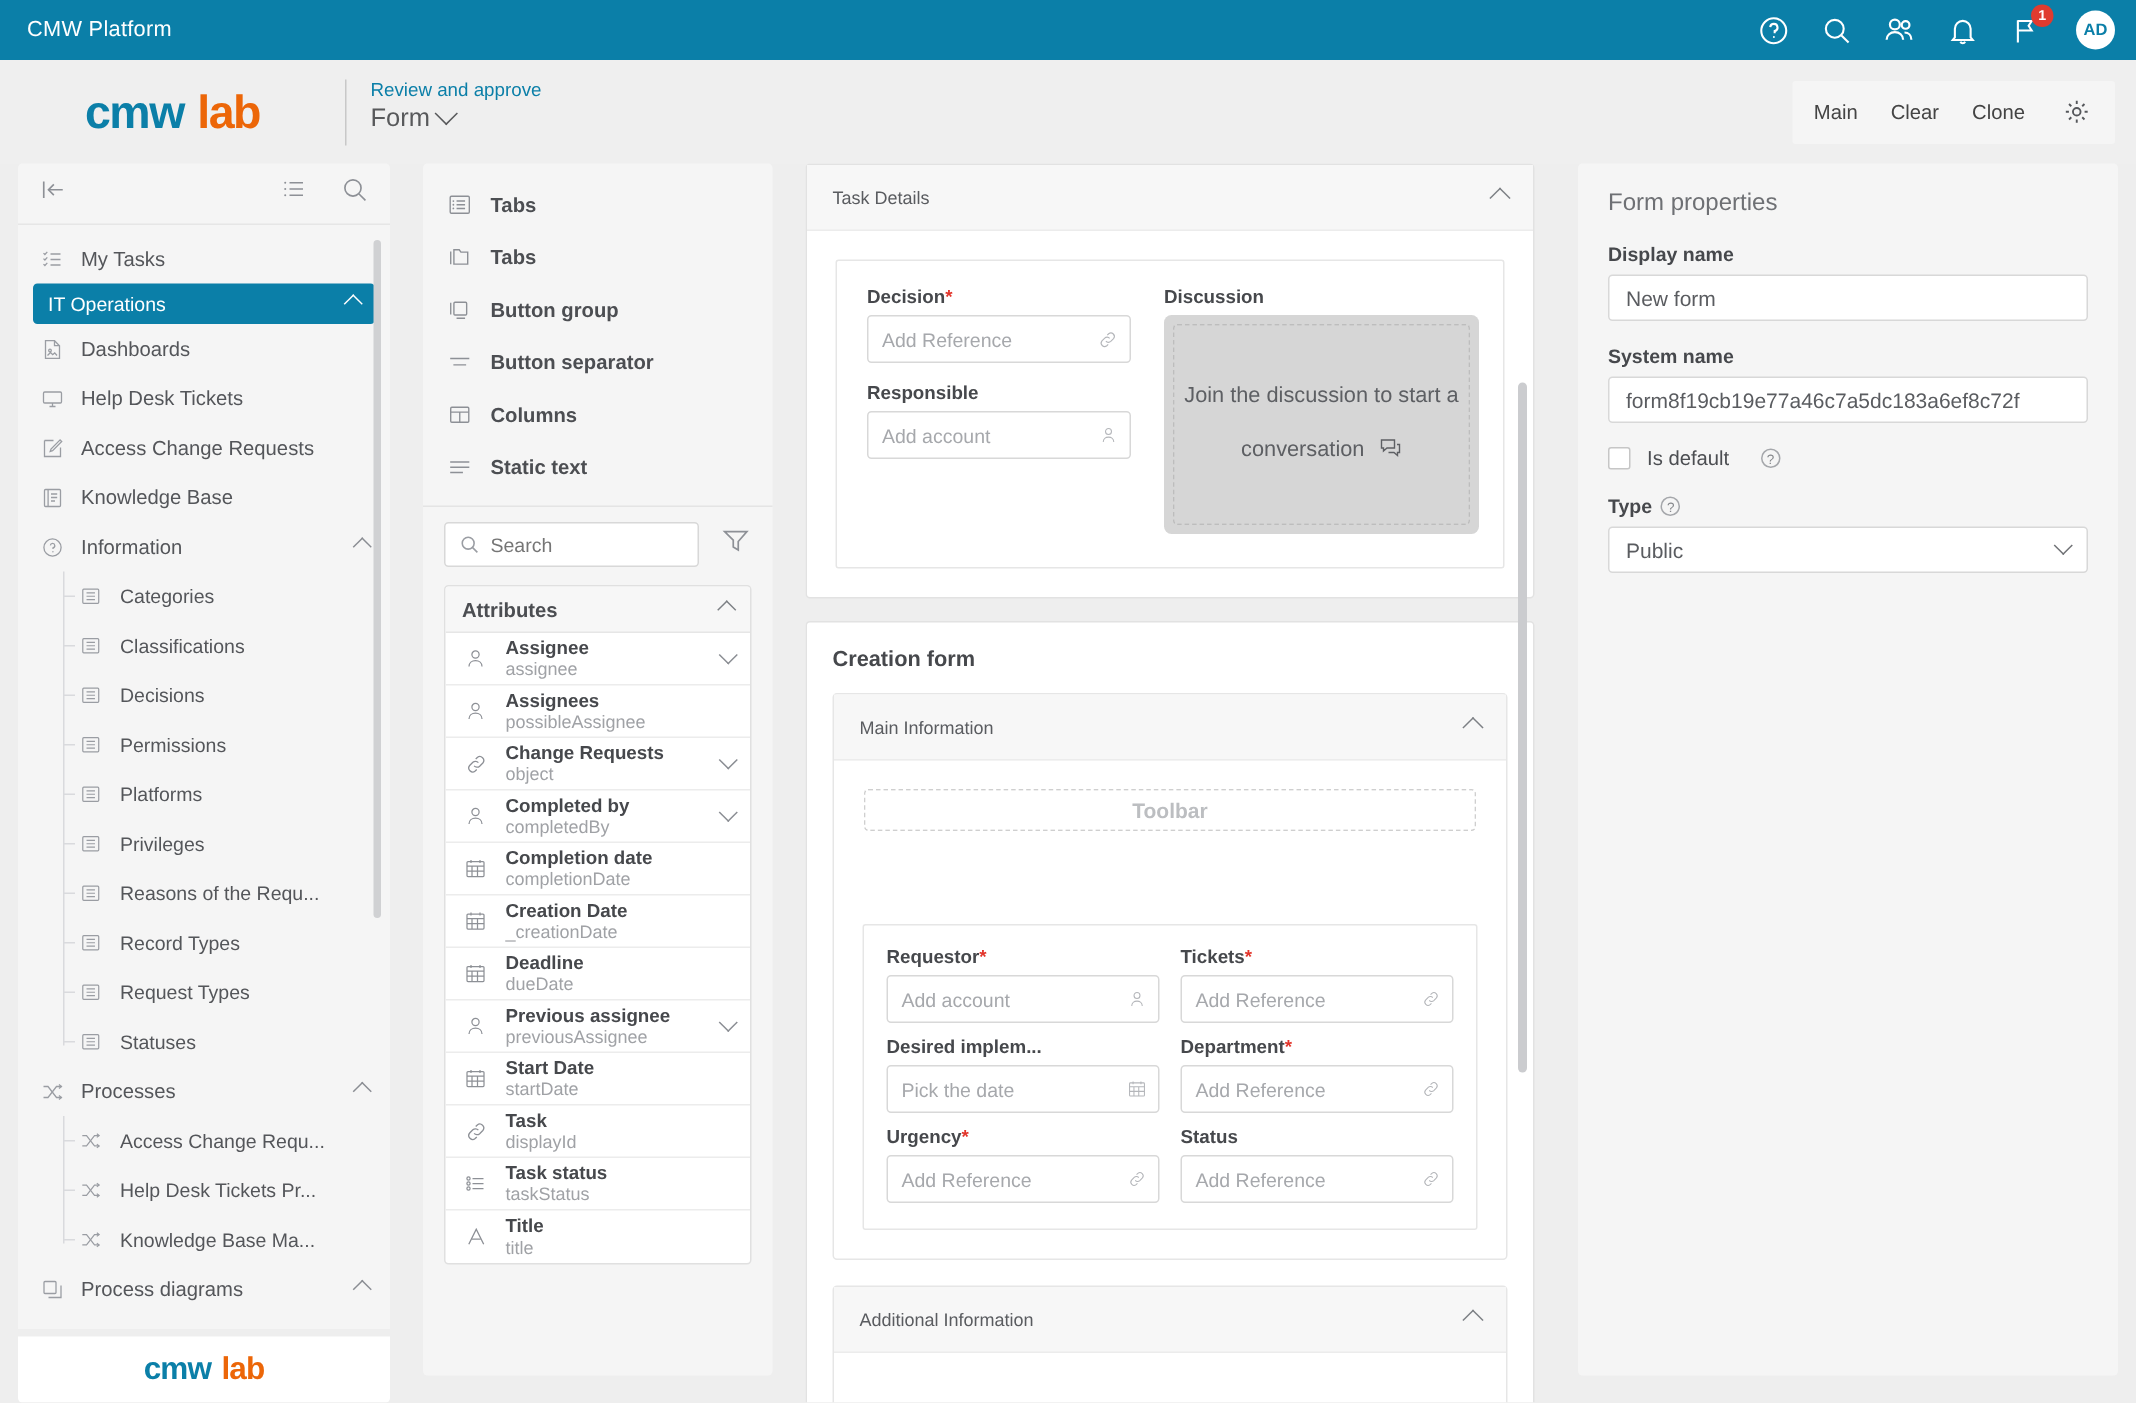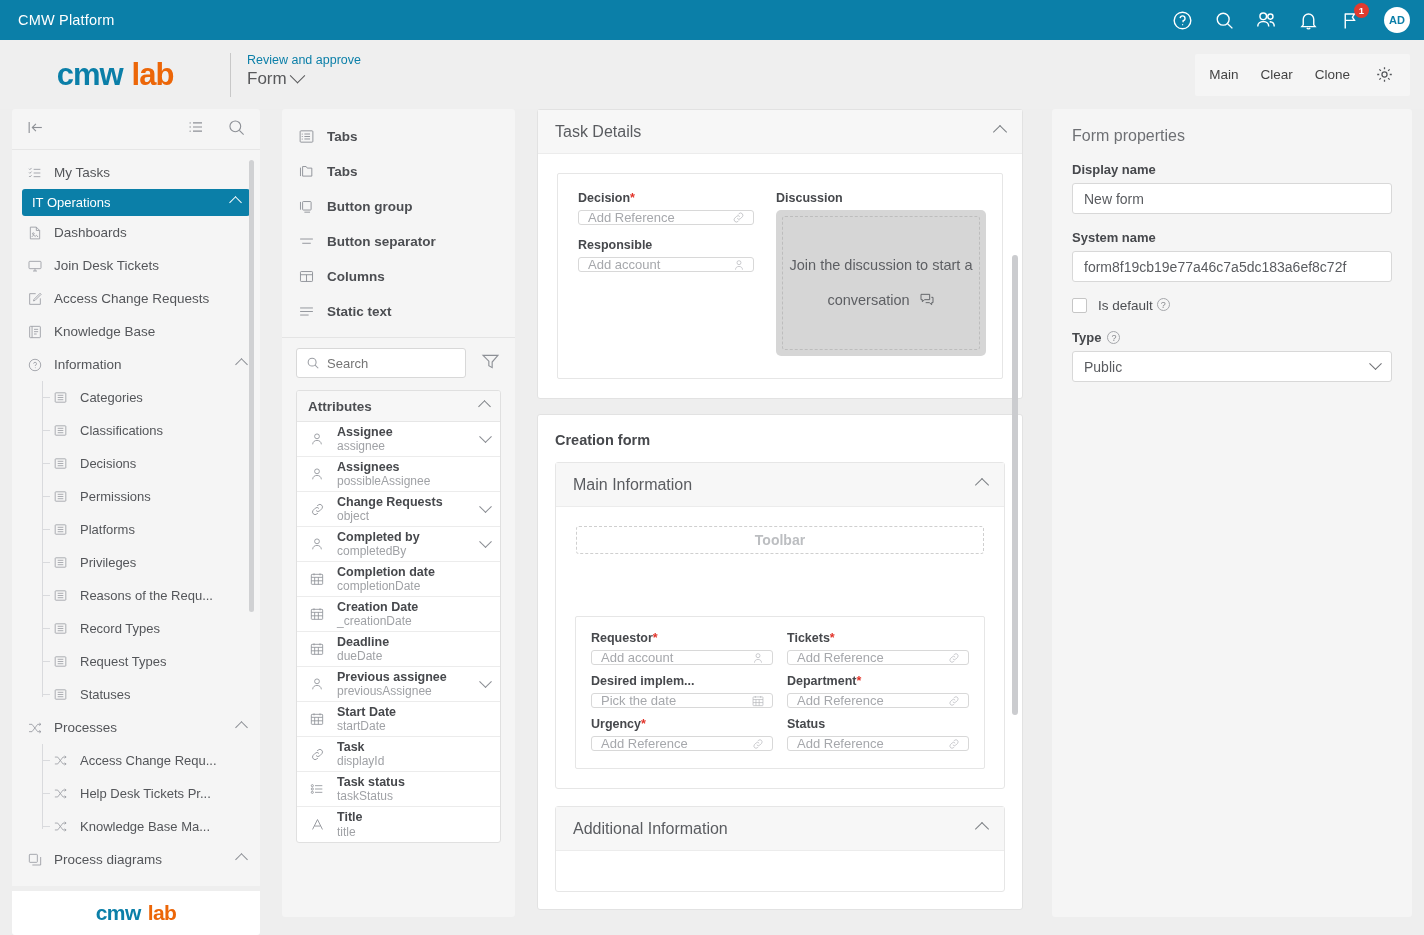--- a/index.html
+++ b/index.html
@@ -103,30 +103,30 @@
   .attr-name { font-size: 12.5px; font-weight: bold; color: #46484c; white-space: nowrap; }
   .attr-sys { font-size: 12px; color: #a0a2a6; white-space: nowrap; }
   .attr-row .dcaret { margin-left: auto; width: 9px; height: 9px; border-right: 1.5px solid #8a8d93;
                       border-bottom: 1.5px solid #8a8d93; transform: rotate(45deg) translate(-2px,-2px); flex: none; }
   
   .canvas { flex: 1; margin-left: 22px; position: relative; overflow: hidden; }
   .canvas-inner { width: 486px; }
   .card { background: #fff; border: 1px solid #e2e2e2; border-radius: 3px; margin-bottom: 15px; }
   .card-head { display: flex; align-items: center; height: 44px; padding: 0 17px;
                background: #f7f7f7; border-bottom: 1px solid #ececec; cursor: pointer; }
-  .card-title { font-size: 16px; color: #5a5c60; }
+  .card-title { font-size: 12px; color: #5a5c60; }
   .card-head .caret { margin-left: auto; width: 10px; height: 10px; border-left: 1.6px solid #7d8085;
                       border-top: 1.6px solid #7d8085; transform: rotate(45deg); }
   .card-body { padding: 19px; }
   .inner-box { border: 1px solid #e6e6e6; border-radius: 2px; padding: 17px 16px 22px 20px;
                display: flex; gap: 22px; }
   .fcol { width: 176px; }
   .flabel { font-size: 12.5px; font-weight: bold; color: #46484c; margin-bottom: 5px; }
   .req { color: #e2342a; }
-  .finput { height: 15px; border: 1px solid #d8d8d8; border-radius: 3px; background: #fff;
+  .finput { height: 32px; border: 1px solid #d8d8d8; border-radius: 3px; background: #fff;
             display: flex; align-items: center; padding: 0 7px 0 9px; font-size: 13px; color: #a6a8ac; }
   .finput .fi { margin-left: auto; display: flex; flex: none; }
   .finput .fi svg { stroke: #b4b6ba; fill: none; stroke-width: 1.2; }
   .mb14 { margin-bottom: 13px; }
   .discussion { flex: 1; }
   .disc-box { background: #d6d6d6; border-radius: 5px; height: 146px; padding: 6px;
               display: flex; align-items: center; justify-content: center; }
   .disc-inner { border: 1px dashed #bdbdbd; border-radius: 3px; width: 100%; height: 100%;
                 display: flex; flex-direction: column; align-items: center; justify-content: center;
                 gap: 18px; font-size: 14.5px; color: #5d5f63; text-align: center; }
@@ -147,21 +147,21 @@
   
   .props { width: 360px; margin: 0 12px 0 22px; background: #f5f5f5; border-radius: 3px;
            padding: 18px 20px 0 20px; height: 808px; }
   .props-title { font-size: 16px; color: #6e7074; margin-bottom: 17px; }
   .plabel { font-size: 13px; font-weight: bold; color: #46484c; margin-bottom: 6px; }
   .pinput { height: 31px; background: #fff; border: 1px solid #d8d8d8; border-radius: 3px;
             display: flex; align-items: center; padding: 0 11px; font-size: 14px; color: #5a5c60;
             margin-bottom: 16px; }
   .pcheck-row { display: flex; align-items: center; gap: 11px; margin-bottom: 17px; }
   .pbox { width: 15px; height: 15px; border: 1px solid #c6c6c6; background: #fff; border-radius: 2px; flex: none; }
-  .pchk-lbl { font-size: 13.5px; color: #4c4e52; display: flex; align-items: flex-start; gap: 4px; }
+  .pchk-lbl { font-size: 13.5px; color: #4c4e52; display: flex; align-items: center; gap: 21px; }
   .qmark { width: 13px; height: 13px; border: 1px solid #a5a7ab; border-radius: 50%;
            font-size: 9px; color: #85878b; display: flex; align-items: center; justify-content: center;
            flex: none; cursor: pointer; }
   .psel { height: 31px; background: #fff; border: 1px solid #d8d8d8; border-radius: 3px;
           display: flex; align-items: center; padding: 0 11px; font-size: 14px; color: #5a5c60; cursor: pointer; }
   .psel .caret { margin-left: auto; width: 9px; height: 9px; border-right: 1.5px solid #6f7175;
                  border-bottom: 1.5px solid #6f7175; transform: rotate(45deg) translate(-2px,-2px); }
   .type-lbl { display: flex; align-items: center; gap: 6px; margin-bottom: 6px; }
 </style>
 </head>
@@ -294,21 +294,21 @@
           <span>Dashboards</span>
         </div>
 
         <div class="sb-item">
           <span class="ico">
             <svg viewBox="0 0 24 24" width="16" height="16">
                 <rect x="3" y="5" width="18" height="11" rx="1.2"></rect>
                 <path d="M9 19.5h6M12 16v3.5"></path>
               </svg>
           </span>
-          <span>Join Desk Tickets</span>
+          <span>Help Desk Tickets</span>
         </div>
 
         <div class="sb-item">
           <span class="ico">
             <svg viewBox="0 0 24 24" width="16" height="16">
                 <path d="M4 4h9M4 4v16h16v-9"></path>
                 <path d="m19.6 3.4 1.6 1.6-9.1 9.1-2.4.8.8-2.4Z"></path>
               </svg>
           </span>
           <span>Access Change Requests</span>

